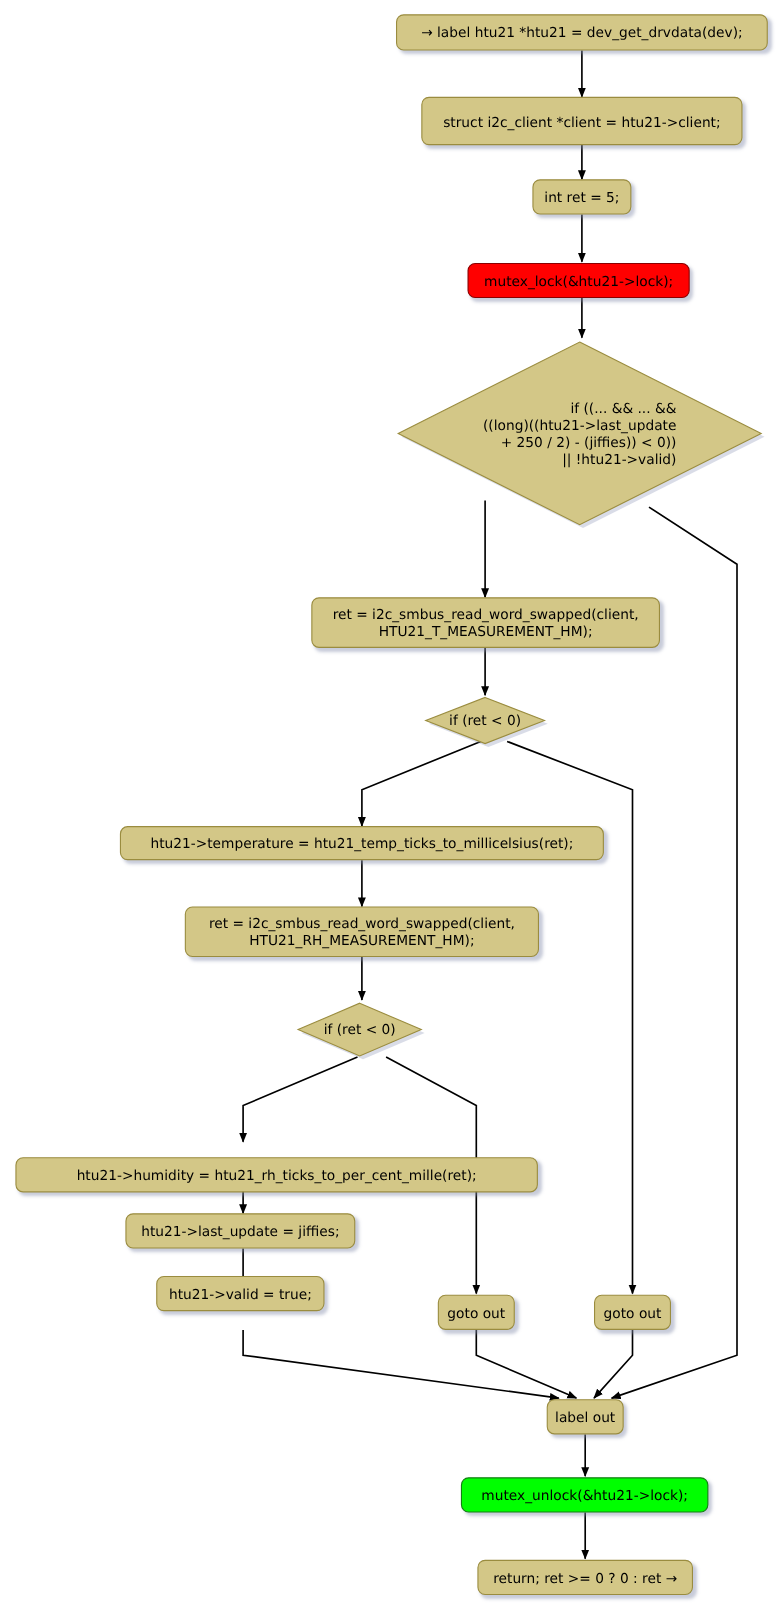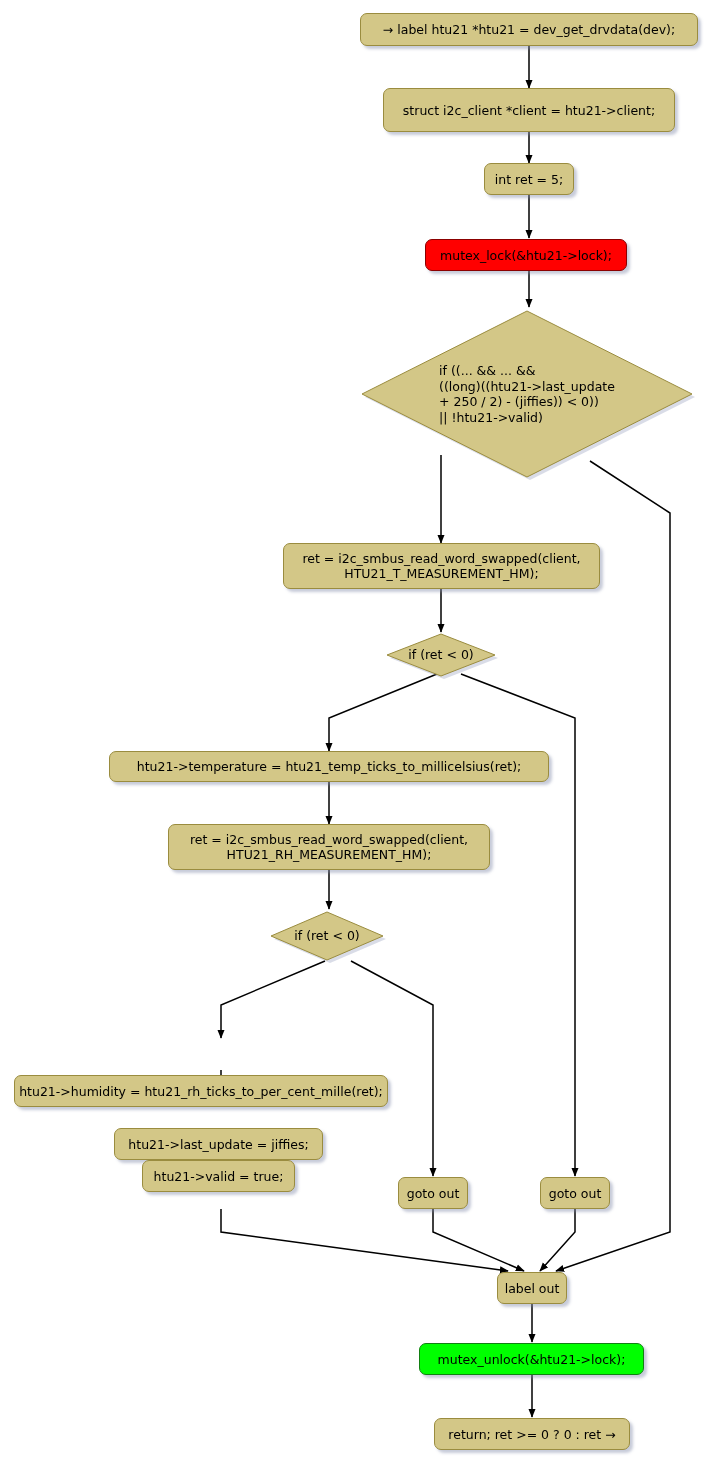--- a/index.html
+++ b/index.html
@@ -67,21 +67,21 @@
   }
   .diamond .dlabel {
     position: absolute;
     left: 0;
     top: 0;
     width: 100%;
     height: 100%;
     display: flex;
     align-items: center;
     justify-content: center;
-    text-align: left;
+    text-align: right;
     font-size: 12.5px;
     line-height: 15.5px;
     color: #000000;
     white-space: pre;
   }
 </style>
 </head>
 <body>
 
 <div id="canvas">
@@ -186,25 +186,25 @@
   </div>
 
   <div class="diamond" style="left:268px; top:910px; width:118px; height:52px;">
     <svg width="118" height="52" viewBox="0 0 118 52" xmlns="http://www.w3.org/2000/svg">
       <polygon points="59,2 115,26 59,50 3,26" fill="#D3C787" stroke="#9A8C3F" stroke-width="1" transform="translate(3,3)" style="fill:#8a93b5;stroke:none" opacity="0.32"></polygon>
       <polygon points="59,2 115,26 59,50 3,26" fill="#D3C787" stroke="#9A8C3F" stroke-width="1"></polygon>
     </svg>
     <div class="dlabel">if (ret &lt; 0)</div>
   </div>
 
-  <div class="node activity" style="left:14px; top:1075px; width:374px; height:32px;">
+  <div class="node activity" style="left:14px; top:1052px; width:475px; height:32px;">
     <span>htu21-&gt;humidity = htu21_rh_ticks_to_per_cent_mille(ret);</span>
   </div>
 
-  <div class="node activity" style="left:114px; top:1103px; width:209px; height:32px;margin-top:25px;">
+  <div class="node activity" style="left:114px; top:1103px; width:209px; height:32px;">
     <span>htu21-&gt;last_update = jiffies;</span>
   </div>
 
   <div class="node activity" style="left:142px; top:1160px; width:153px; height:32px;">
     <span>htu21-&gt;valid = true;</span>
   </div>
 
   <div class="node activity" style="left:398px; top:1177px; width:70px; height:32px;">
     <span>goto out</span>
   </div>

